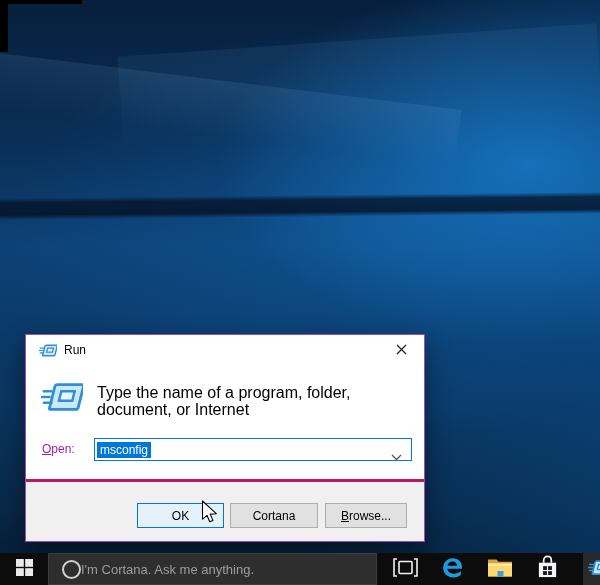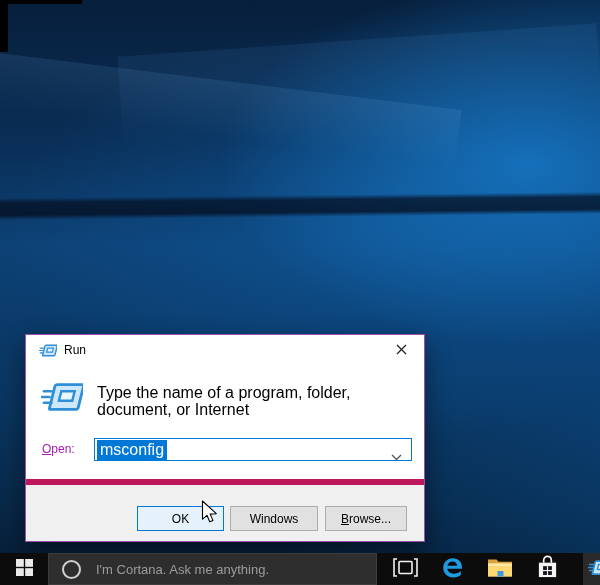--- a/index.html
+++ b/index.html
@@ -48,27 +48,27 @@
   }
   .msg-icon { position:absolute; left:15px; top:44px; width:42px; height:36px; }
   .msg-text { position:absolute; left:71px; top:50px; width:320px; font-size:16px; line-height:16.5px; color:#000; }
   .open-label { position:absolute; left:16px; top:107px; font-size:12px; color:#a21caf; }
   .accel { text-decoration:underline; }
   .combo {
     position:absolute; left:68px; top:103px; width:318px; height:23px;
     background:#fff; border:1px solid #0078d7; display:flex; align-items:center;
   }
   .combo-value {
-    margin-left:2px; padding:1px 3px; font-size:16px;
+    margin-left:2px; padding:1px 3px; font-size:12px;
     background:#0078d7; color:#fff;
   }
   .combo-chevron { position:absolute; right:9px; top:8px; }
   .footer {
     position:absolute; left:0; right:0; top:144px; bottom:0;
-    background:#f0f0f0; border-top:6px solid #be185d;
+    background:#f0f0f0; border-top:3px solid #be185d;
   }
   .btn {
     position:absolute; top:21px; height:25px; font-size:12px; color:#000;
     display:flex; align-items:center; justify-content:center;
     background:#e1e1e1; border:1px solid #adadad;
   }
   .btn-ok     { left:111px; width:87px; background:#e5f1fb; border-color:#0078d7; }
   .btn-cancel { left:204px; width:88px; }
   .btn-browse { left:299px; width:82px; }
 
@@ -84,21 +84,21 @@
   .start-btn { left:0; width:48px; }
   .search-box {
     position:absolute; left:48px; top:0; width:329px; height:32px;
     background:#2e2e2e; border:1px solid #3d3d3d;
     display:flex; align-items:center;
   }
   .cortana-ring {
     width:19px; height:19px; margin-left:13px; border-radius:50%;
     border:2px solid #cfcfcf; flex:none;
   }
-  .search-text { margin-left:15px; font-size:13px; color:#9c9c9c; white-space:nowrap; }
+  .search-text { font-size:13px; color:#9c9c9c; white-space:nowrap; }
   .taskview-btn { left:385px; width:40px; }
   .edge-btn     { left:432px; width:40px; }
   .explorer-btn { left:480px; width:40px; }
   .store-btn    { left:527px; width:40px; }
   .runapp-btn   { left:583px; width:17px; background:#2a2a2a; overflow:hidden; justify-content:flex-start; }
   .runapp-btn svg { margin-left:5px; flex:none; }
 </style>
 </head>
 <body>
 
@@ -162,21 +162,21 @@
         <polyline points="1,1 5.5,5.5 10,1" fill="none" stroke="#555" stroke-width="1.3"></polyline>
       </svg>
     </span>
   </div>
 
   <div class="footer">
     <div class="btn btn-ok">
         <span>OK</span>
       </div>
     <div class="btn btn-cancel">
-        <span>Windows</span>
+        <span>Cortana</span>
       </div>
     <div class="btn btn-browse">
         <span><span class="accel">B</span><span>rowse...</span></span>
       </div>
   </div>
 </div>
 
 <span class="cursor">
   <svg width="17" height="24" viewBox="0 0 17 24">
     <path d="M1.5 1 L1.5 19.2 L6 15.3 L8.7 21.8 L11.9 20.4 L9.2 14.1 L15.3 13.7 Z" fill="#fff" stroke="#000" stroke-width="1.1" stroke-linejoin="round"></path>

